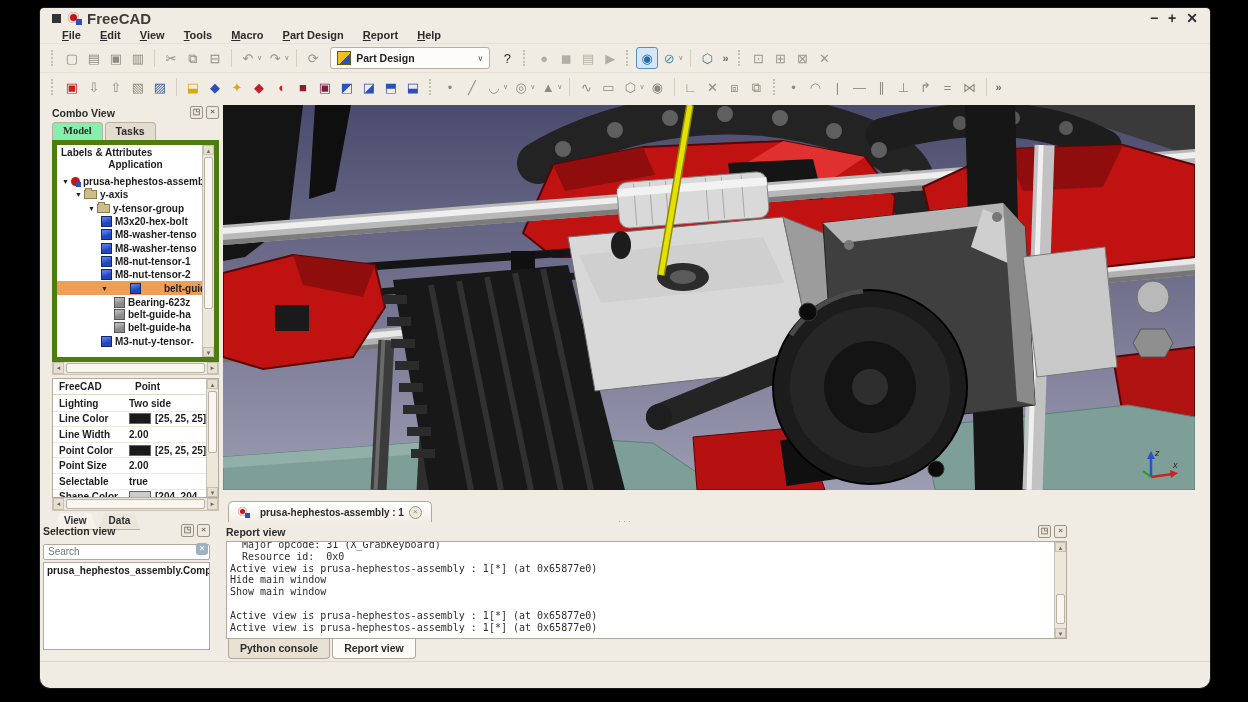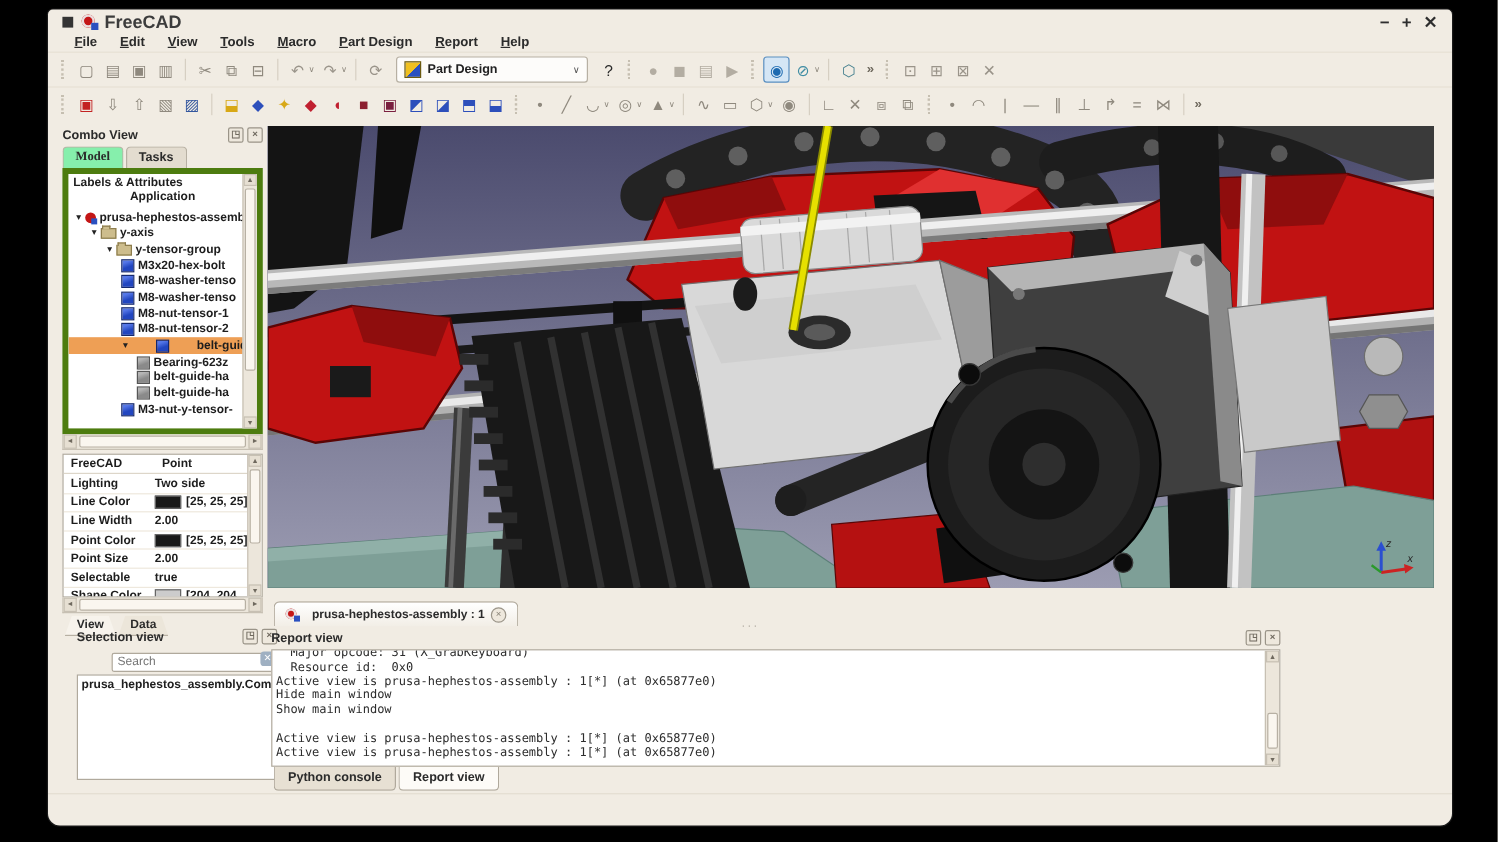--- a/index.html
+++ b/index.html
@@ -73,24 +73,24 @@
       border-bottom:1px solid #ddd6c9;padding:2px 0 2px 6px;}
   .prop-rows{position:absolute;left:0;right:11px;top:17px;bottom:0;overflow:hidden;}
   .prop-row{display:grid;grid-template-columns:70px 1fr;font-size:10px;font-weight:bold;color:#1d1d1d;
       height:14.6px;align-items:center;border-bottom:1px solid #eee8dd;padding-left:6px;}
   .p-val{display:flex;align-items:center;gap:4px;}
   .swatch{width:20px;height:9px;border:1px solid #666;flex:0 0 auto;}
   .vd-tabs{display:flex;gap:2px;margin-top:2px;padding-left:2px;}
   .vd-tab{font-size:10px;font-weight:bold;color:#2b2b2b;padding:2px 10px 3px;background:#ece6da;
       clip-path:polygon(14% 0,86% 0,100% 100%,0 100%);border-bottom:1px solid #b7b0a3;}
   .vd-tab.active{background:#f7f3ec;}
-  #selview{position:absolute;left:24px;top:515px;width:167px;}
+  #selview{position:absolute;left:3px;top:515px;width:167px;}
   .search-wrap{position:relative;margin-top:3px;}
   .search-input{width:100%;box-sizing:border-box;height:16px;border:1px solid #b0a99c;border-radius:2px;
-      font-family:"Liberation Sans",sans-serif;font-size:10px;padding:0 16px 0 4px;background:#fff;color:#333;margin-left:29px;}
+      font-family:"Liberation Sans",sans-serif;font-size:10px;padding:0 16px 0 4px;background:#fff;color:#333;}
   .search-clear{position:absolute;right:2px;top:2px;width:12px;height:12px;background:#9fb0c2;border-radius:3px;
       color:#fff;font-size:8px;line-height:12px;text-align:center;}
   .sel-list{border:1px solid #b0a99c;background:#fff;height:86px;margin-top:2px;overflow:hidden;}
   .sel-item{font-size:10px;font-weight:bold;color:#1d1d1d;padding:2px 3px;white-space:nowrap;}
   
   #viewport{position:absolute;left:183px;top:97px;width:972px;height:385px;background:#6a6a8a;overflow:hidden;}
   #axis-ind{position:absolute;right:14px;bottom:4px;}
   .doctab-bar{position:absolute;left:183px;top:484px;width:972px;height:30px;display:flex;align-items:flex-end;}
   .doctab{display:flex;align-items:center;gap:5px;background:linear-gradient(#fff,#f2eee6);
       border:1px solid #b0a99c;border-bottom:none;border-radius:5px 5px 0 0;height:20px;padding:0 9px;margin-left:5px;}

